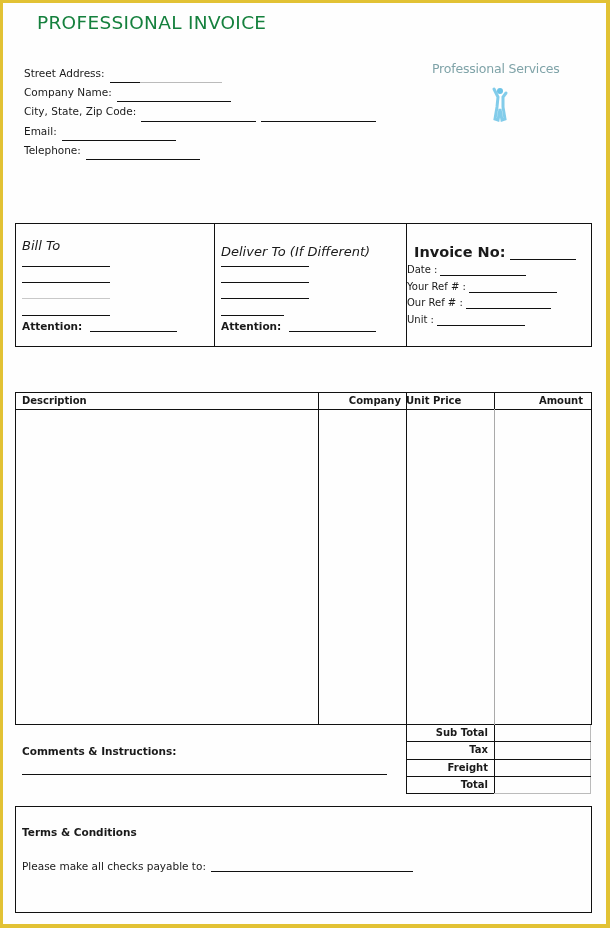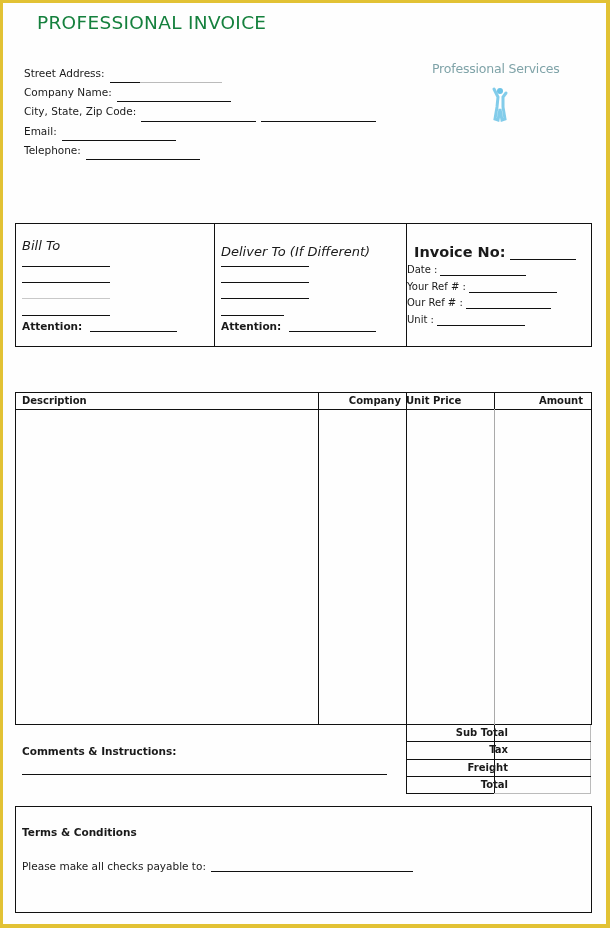--- a/index.html
+++ b/index.html
@@ -26,21 +26,21 @@
   .vline { position: absolute; border-left: 1px solid #111; }
   .hline { position: absolute; border-top: 1px solid #111; }
   .label-i { position: absolute; font-size: 13px; font-style: italic; }
   .addr-line { position: absolute; height: 0; border-top: 1px solid #111; }
   .addr-line.light { border-top-color: #c8c8c8; }
   .attn { position: absolute; font-size: 10.5px; font-weight: bold; display: flex; align-items: flex-end; white-space: nowrap; }
   .inv-title { position: absolute; left: 414px; top: 244px; font-size: 14.5px; font-weight: bold; display: flex; align-items: flex-end; white-space: nowrap; }
   .inv-row { position: absolute; left: 407px; font-size: 10px; display: flex; align-items: flex-start; white-space: nowrap; }
 
   .th { position: absolute; top: 395px; font-size: 10px; font-weight: bold; }
-  .tot-label { position: absolute; font-size: 10px; font-weight: bold; text-align: right; width: 80px; margin-left: 20px; }
+  .tot-label { position: absolute; font-size: 10px; font-weight: bold; text-align: right; width: 80px; }
   .comments { position: absolute; left: 22px; top: 745px; font-size: 10.5px; font-weight: bold; }
   .terms-title { position: absolute; left: 22px; top: 826px; font-size: 10.5px; font-weight: bold; }
   .payable { position: absolute; left: 22px; top: 860px; font-size: 10.5px; display: flex; align-items: flex-end; white-space: nowrap; }
 </style>
 </head>
 <body>
 
 <div class="frame"></div>
 
 <div class="title">PROFESSIONAL INVOICE</div>

